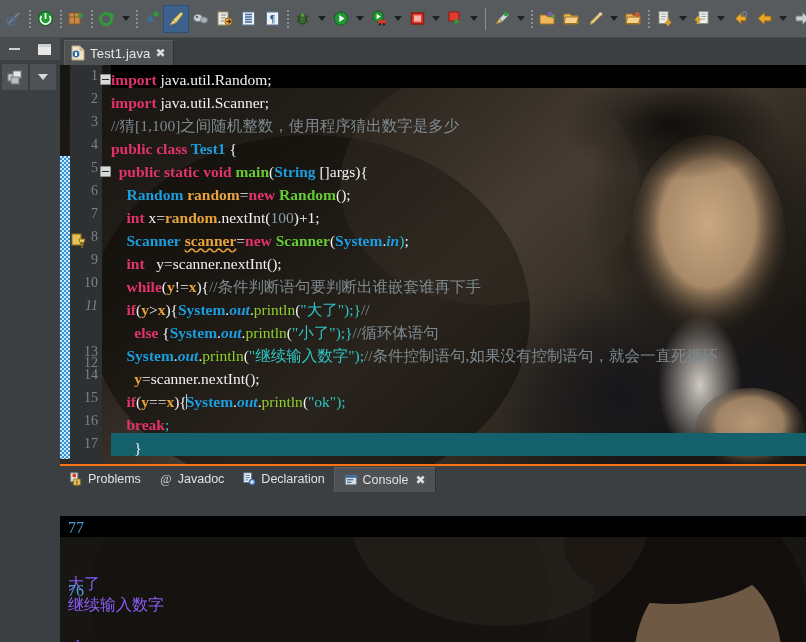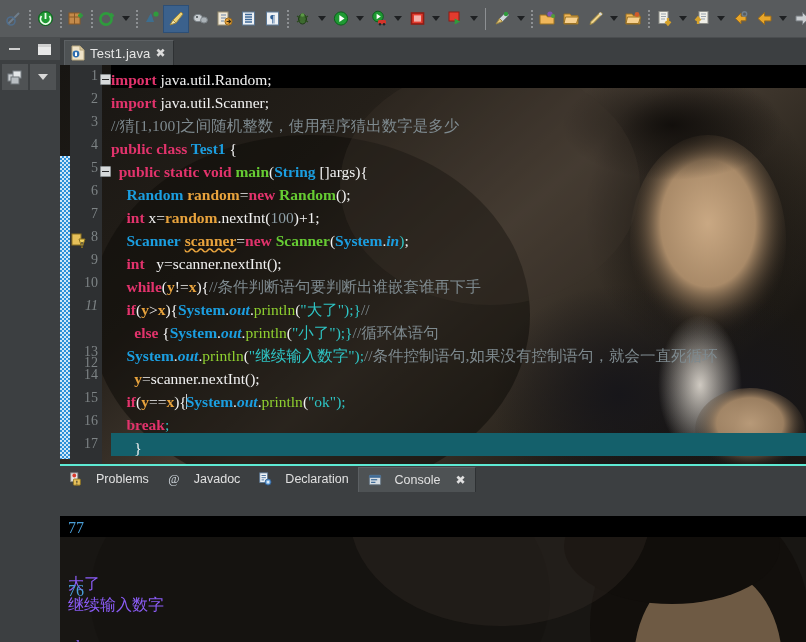--- a/index.html
+++ b/index.html
@@ -37,21 +37,21 @@
   .ls-top{position:absolute;left:0;top:0;width:60px;height:22px;background:#4a4d4f;
     display:flex;align-items:center;justify-content:center;gap:18px;}
   .ls-min{width:11px;height:2px;background:#cfcfcf;}
   .ls-max{width:13px;height:11px;background:#e8e8e8;border-top:3px solid #cfcfcf;box-sizing:border-box;}
   .ls-row{position:absolute;left:2px;top:26px;display:flex;gap:2px;}
   .ls-btn{width:26px;height:26px;background:#4f5254;display:flex;align-items:center;justify-content:center;}
   .ls-btn b{display:block;width:0;height:0;border-left:5px solid transparent;
     border-right:5px solid transparent;border-top:6px solid #d9d9d9;}
 
   
-  .editor-wrap{position:absolute;left:60px;top:38px;width:746px;height:484px;background:#5eead4;}
+  .editor-wrap{position:absolute;left:60px;top:38px;width:746px;height:484px;background:#f97316;}
   .tabbar{position:absolute;left:0;top:0;width:746px;height:27px;background:#3c3f41;}
   .tab{position:absolute;left:4px;top:2px;height:25px;background:#4e5254;
     display:flex;align-items:center;gap:5px;padding:0 7px 0 6px;box-sizing:border-box;
     border-top:1px solid #5c6063;border-left:1px solid #5c6063;border-right:1px solid #2e3133;}
   .tab-label{font-size:13px;color:#e6e6e6;letter-spacing:.2px;}
   .tab-close{font-size:12px;color:#dcdcdc;font-weight:bold;line-height:1;}
   .jfile{width:14px;height:16px;display:block;}
 
   .code-area{position:absolute;left:0;top:27px;width:746px;height:399px;overflow:hidden;
     background:#1d1c1a;}
@@ -89,21 +89,21 @@
   .cmt{color:#7e8a8f;}
   .punc{color:#2ec4c4;}
   .squig{text-decoration:underline;text-decoration-style:wavy;text-decoration-color:#e8a33d;}
   .caret{display:inline-block;width:1px;height:15px;background:#cccccc;
     vertical-align:-2px;margin:0 -1px;}
 
   
   .console-wrap{position:absolute;left:60px;top:466px;width:746px;height:176px;background:#3c3f41;}
   .ctabs{position:absolute;left:0;top:0;width:746px;height:26px;background:#3c3f41;
     display:flex;align-items:center;}
-  .ctab{height:26px;display:flex;align-items:center;gap:13px;padding:0 9px;box-sizing:border-box;
+  .ctab{height:26px;display:flex;align-items:center;gap:5px;padding:0 9px;box-sizing:border-box;
     font-size:12.5px;color:#e0e0e0;}
   .ctab.active{background:#4e5254;border-top:1px solid #5c6063;
     border-left:1px solid #5c6063;border-right:1px solid #2e3133;height:25px;margin-top:1px;}
   .ctab .x{font-weight:bold;font-size:12px;margin-left:2px;}
   .cterm{position:absolute;left:0;top:26px;width:746px;height:22px;
     display:flex;align-items:center;padding-left:6px;box-sizing:border-box;
     font-size:12.5px;color:#57a8a8;border-bottom:2px solid #e8e8e8;
     background:#3c3f41;white-space:nowrap;overflow:hidden;}
   .cout{position:absolute;left:0;top:50px;width:746px;height:126px;overflow:hidden;background:#171614;}
   .cout .bgphoto2{position:absolute;left:0;top:-120px;width:746px;height:300px;}

